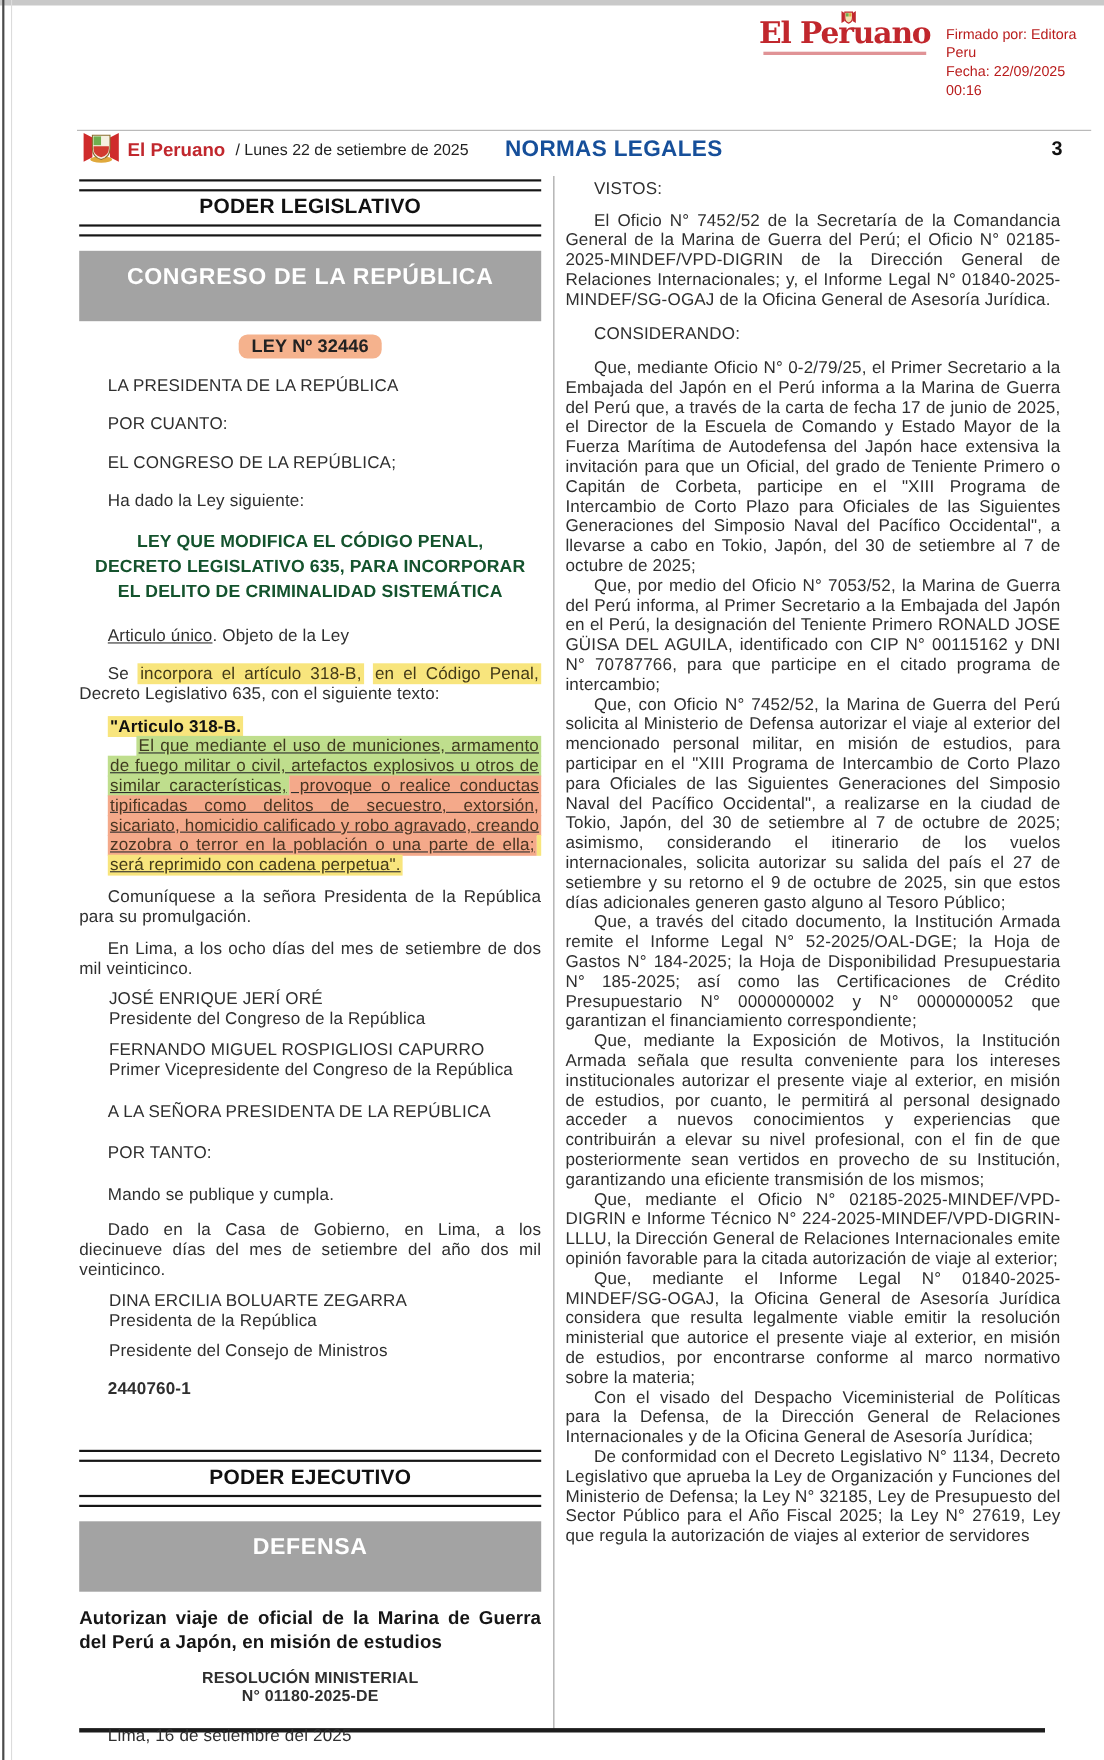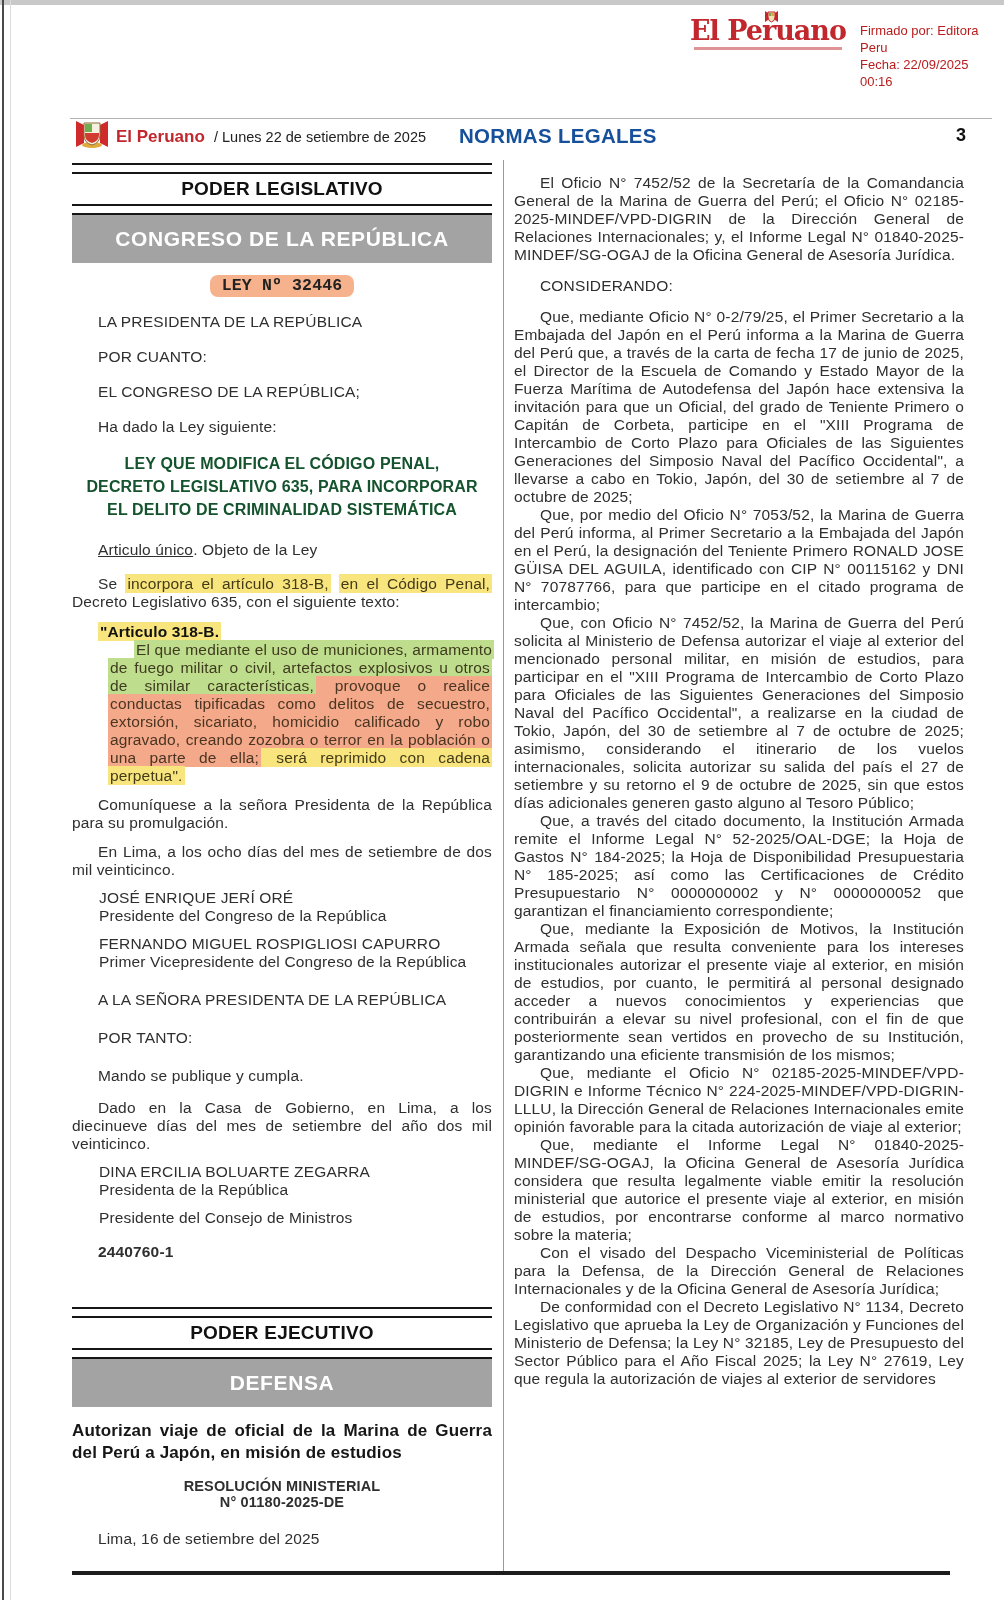--- a/index.html
+++ b/index.html
@@ -44,34 +44,34 @@
   .line{margin-top:17px;text-indent:26px;}
   .u{text-decoration:underline;}
 
   
   .power-head{margin-top:0;}
   .dline{height:7px;border-top:2px solid #161616;border-bottom:2px solid #161616;}
   .power-title{text-align:center;font-weight:bold;font-size:19px;color:#111;
     padding:6px 0;letter-spacing:.2px;}
   .mt-ej{margin-top:46px;}
 
-  .gray-box{height:48px;line-height:48px;background:#a3a3a3;color:#fff;
+  .gray-box{margin-top:13px;height:64px;line-height:48px;background:#a3a3a3;color:#fff;
     text-align:center;font-weight:bold;font-size:21px;letter-spacing:.6px;}
 
   .ley-wrap{margin-top:12px;text-align:center;}
   .ley-badge{display:inline-block;background:#f5b28d;border-radius:8px;padding:2px 12px;
-    font-weight:bold;font-size:16.5px;color:#222;font-family:Liberation Mono, monospace;}
+    font-weight:bold;font-size:16.5px;color:#222;}
 
   .ley-title{margin-top:16px;text-align:center;font-weight:bold;font-size:16px;
     line-height:23px;color:#14532d;}
 
   .articulo{margin-top:20px;text-indent:26px;font-weight:normal;font-size:15.5px;}
   .intro{margin-top:16px;}
   .art-head{margin-top:12px;margin-left:26px;font-weight:bold;}
-  .quote{margin-left:36px;text-align:justify;}
+  .quote{margin-left:26px;text-align:justify;text-decoration:underline;}
 
   mark{color:inherit;padding:1px 2px;-webkit-box-decoration-break:clone;box-decoration-break:clone;}
   mark.y{background:#f8e57d;color:#433a18;}
   mark.g{background:#bfde8d;color:#3f3b1f;}
   mark.s{background:#f4a98a;color:#4a3522;}
   .art-head mark.y{color:#111;}
 
   .g1{margin-top:11px;}
   .g2{margin-top:20px;}
   .sig{margin-top:10px;padding-left:27px;}
@@ -208,20 +208,21 @@
 
     <div class="resolucion">
       <div>RESOLUCIÓN MINISTERIAL</div>
       <div>N° 01180-2025-DE</div>
     </div>
 
     <p class="line lima">Lima, 16 de setiembre del 2025</p>
   </div>
 
   <div class="col col-right">
+    <p class="label">VISTOS:</p>
     <p class="jp vistos-para">El Oficio N° 7452/52 de la Secretaría de la Comandancia General de la Marina de Guerra del Perú; el Oficio N° 02185-2025-MINDEF/VPD-DIGRIN de la Dirección General de Relaciones Internacionales; y, el Informe Legal N° 01840-2025-MINDEF/SG-OGAJ de la Oficina General de Asesoría Jurídica.</p>
     <p class="label considerando">CONSIDERANDO:</p>
     <p class="jp first-que">Que, mediante Oficio N° 0-2/79/25, el Primer Secretario a la Embajada del Japón en el Perú informa a la Marina de Guerra del Perú que, a través de la carta de fecha 17 de junio de 2025, el Director de la Escuela de Comando y Estado Mayor de la Fuerza Marítima de Autodefensa del Japón hace extensiva la invitación para que un Oficial, del grado de Teniente Primero o Capitán de Corbeta, participe en el "XIII Programa de Intercambio de Corto Plazo para Oficiales de las Siguientes Generaciones del Simposio Naval del Pacífico Occidental", a llevarse a cabo en Tokio, Japón, del 30 de setiembre al 7 de octubre de 2025;</p>
     <p class="jp">Que, por medio del Oficio N° 7053/52, la Marina de Guerra del Perú informa, al Primer Secretario a la Embajada del Japón en el Perú, la designación del Teniente Primero RONALD JOSE GÜISA DEL AGUILA, identificado con CIP N° 00115162 y DNI N° 70787766, para que participe en el citado programa de intercambio;</p>
     <p class="jp">Que, con Oficio N° 7452/52, la Marina de Guerra del Perú solicita al Ministerio de Defensa autorizar el viaje al exterior del mencionado personal militar, en misión de estudios, para participar en el "XIII Programa de Intercambio de Corto Plazo para Oficiales de las Siguientes Generaciones del Simposio Naval del Pacífico Occidental", a realizarse en la ciudad de Tokio, Japón, del 30 de setiembre al 7 de octubre de 2025; asimismo, considerando el itinerario de los vuelos internacionales, solicita autorizar su salida del país el 27 de setiembre y su retorno el 9 de octubre de 2025, sin que estos días adicionales generen gasto alguno al Tesoro Público;</p>
     <p class="jp">Que, a través del citado documento, la Institución Armada remite el Informe Legal N° 52-2025/OAL-DGE; la Hoja de Gastos N° 184-2025; la Hoja de Disponibilidad Presupuestaria N° 185-2025; así como las Certificaciones de Crédito Presupuestario N° 0000000002 y N° 0000000052 que garantizan el financiamiento correspondiente;</p>
     <p class="jp">Que, mediante la Exposición de Motivos, la Institución Armada señala que resulta conveniente para los intereses institucionales autorizar el presente viaje al exterior, en misión de estudios, por cuanto, le permitirá al personal designado acceder a nuevos conocimientos y experiencias que contribuirán a elevar su nivel profesional, con el fin de que posteriormente sean vertidos en provecho de su Institución, garantizando una eficiente transmisión de los mismos;</p>
     <p class="jp">Que, mediante el Oficio N° 02185-2025-MINDEF/VPD-DIGRIN e Informe Técnico N° 224-2025-MINDEF/VPD-DIGRIN-LLLU, la Dirección General de Relaciones Internacionales emite opinión favorable para la citada autorización de viaje al exterior;</p>
     <p class="jp">Que, mediante el Informe Legal N° 01840-2025-MINDEF/SG-OGAJ, la Oficina General de Asesoría Jurídica considera que resulta legalmente viable emitir la resolución ministerial que autorice el presente viaje al exterior, en misión de estudios, por encontrarse conforme al marco normativo sobre la materia;</p>
     <p class="jp">Con el visado del Despacho Viceministerial de Políticas para la Defensa, de la Dirección General de Relaciones Internacionales y de la Oficina General de Asesoría Jurídica;</p>

